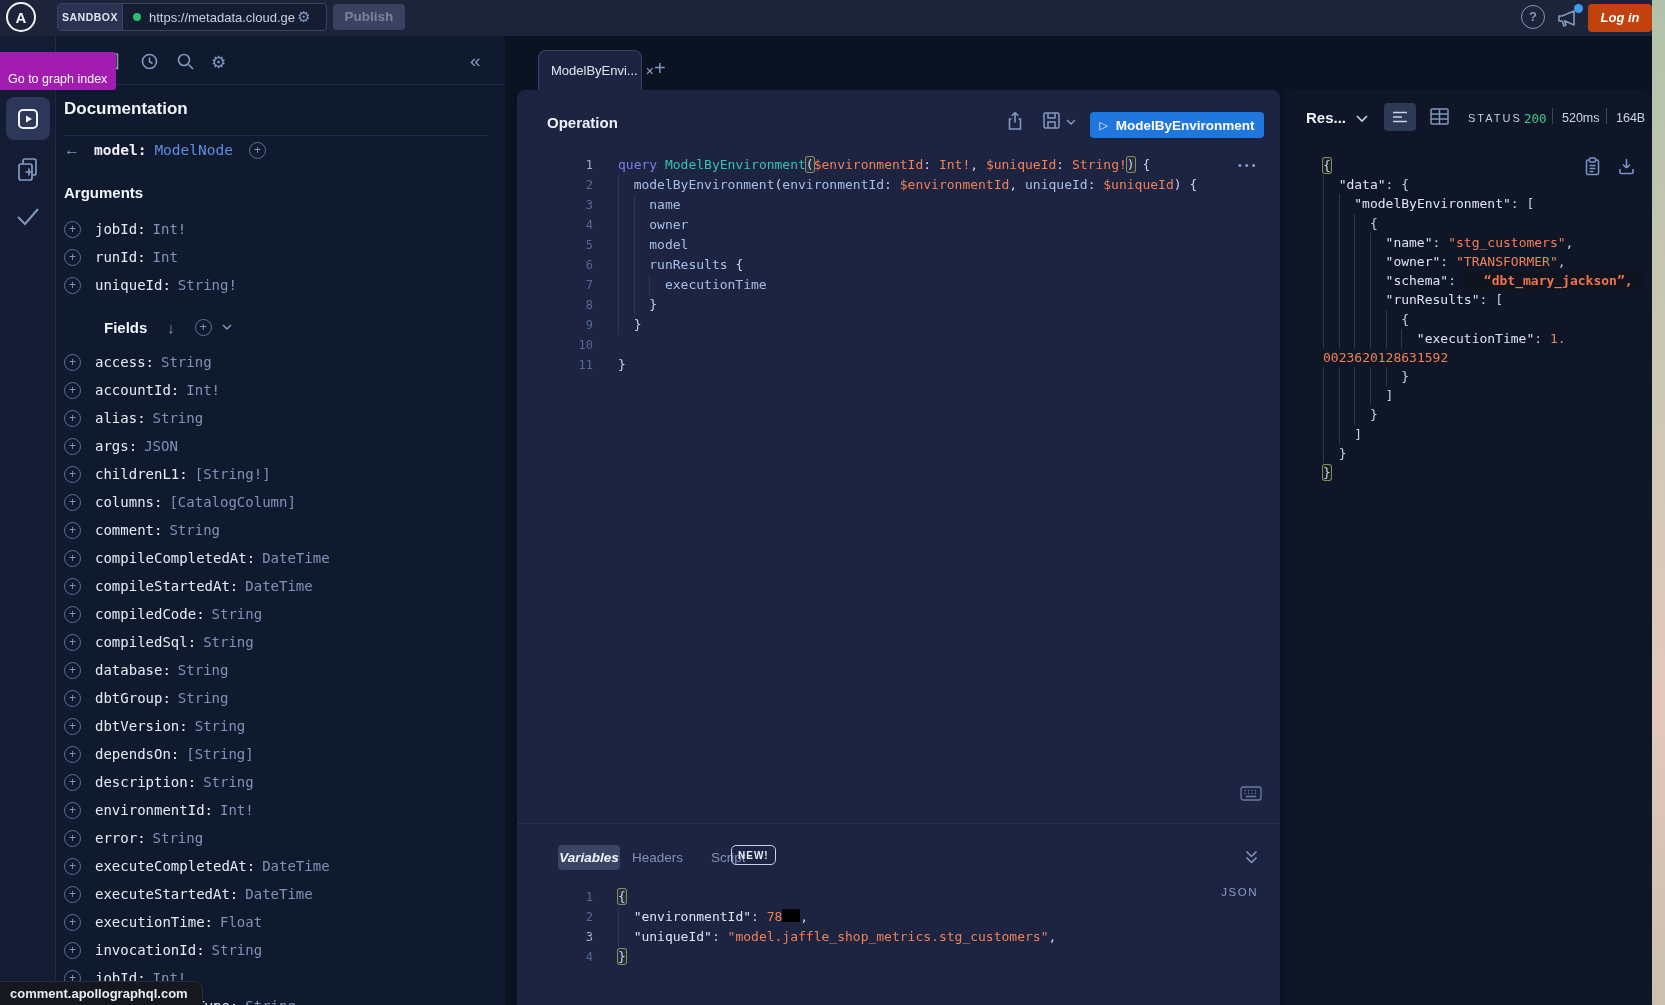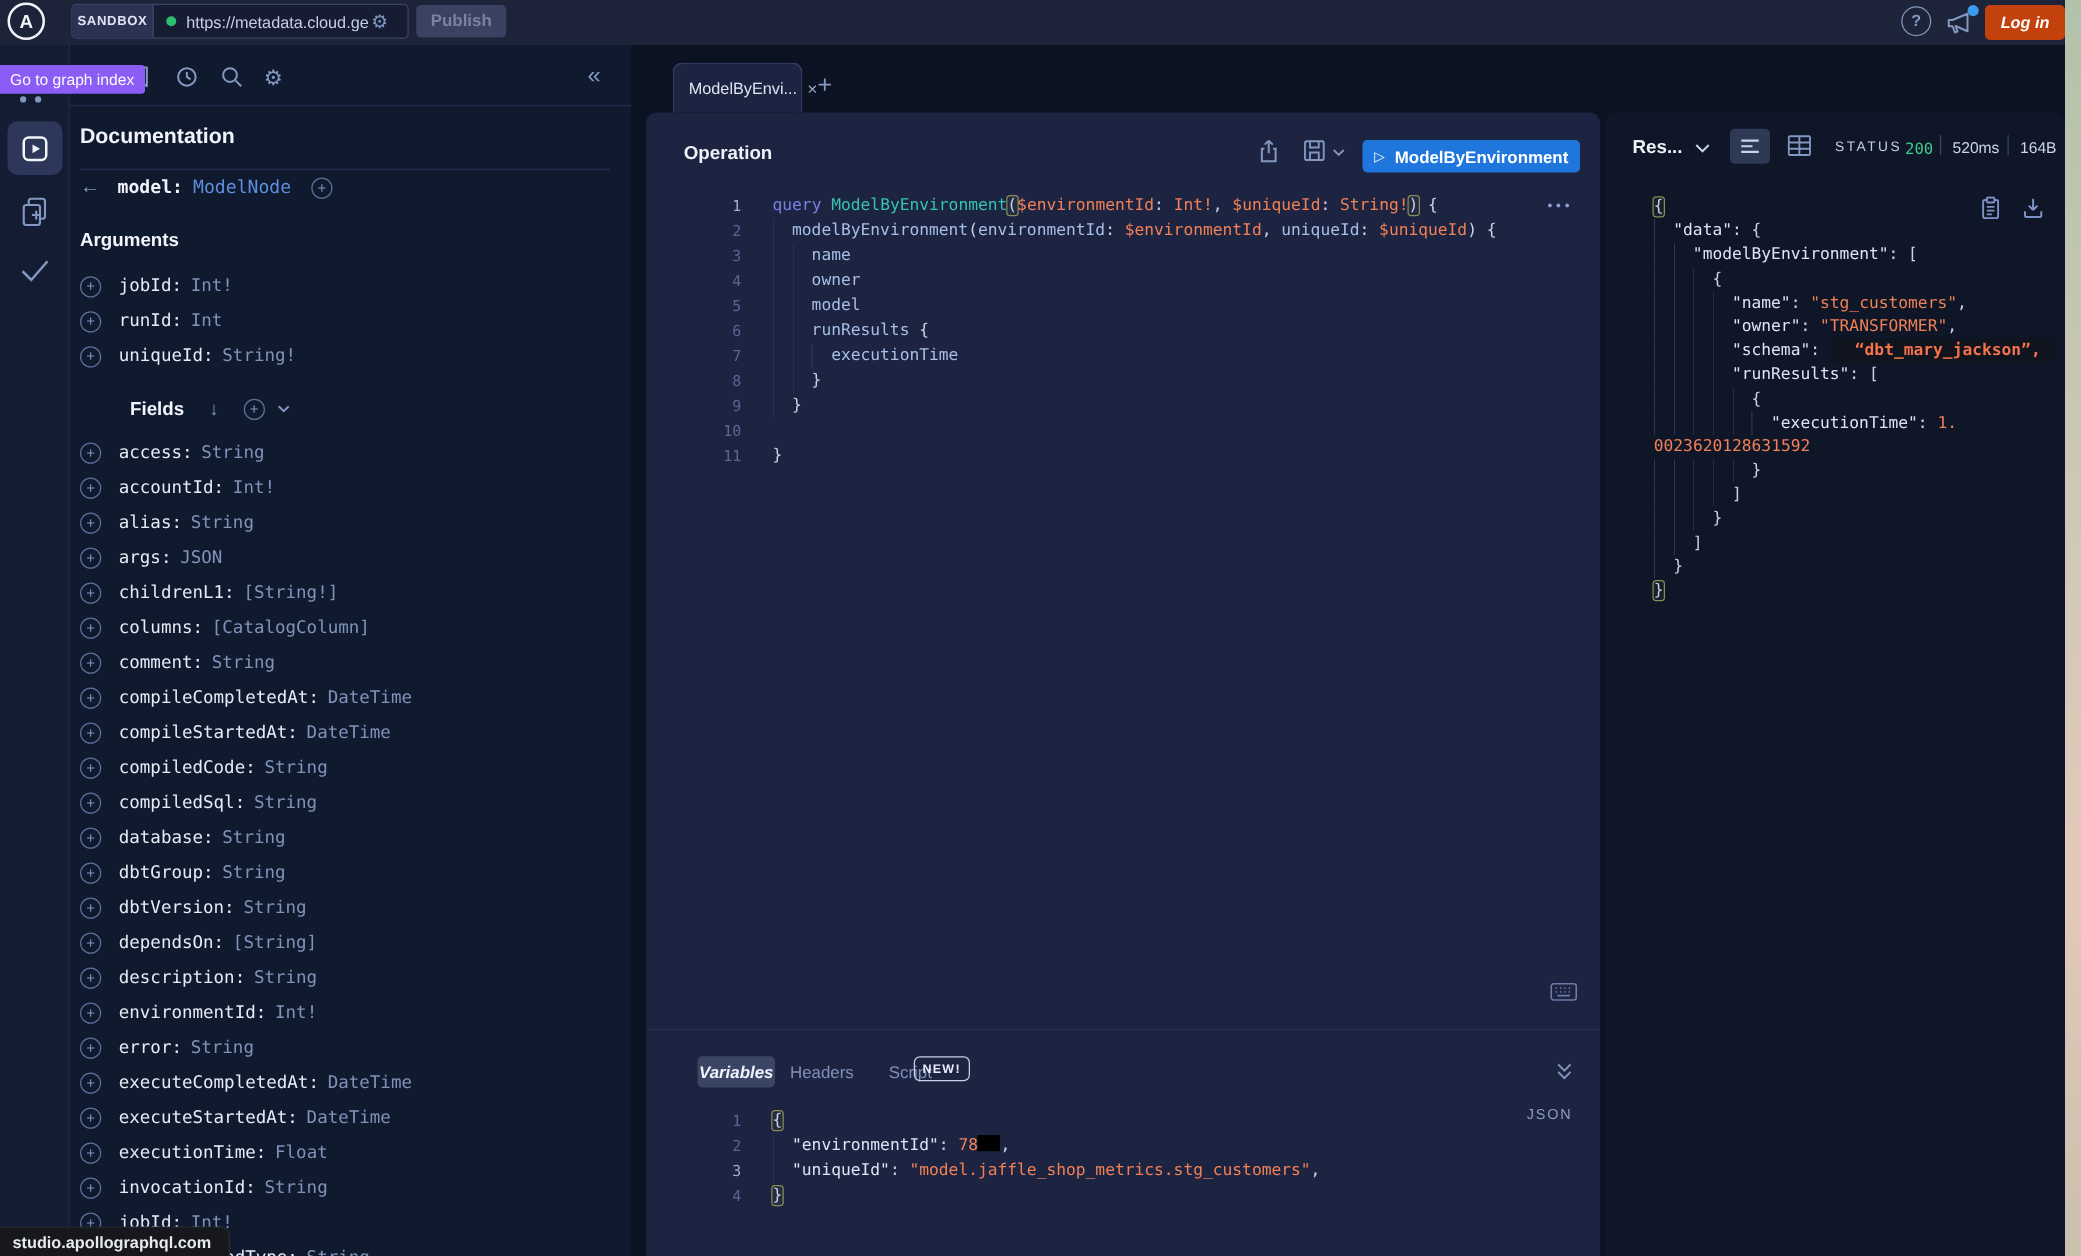--- a/index.html
+++ b/index.html
@@ -61,22 +61,22 @@
   #fields-list{left:64px;top:348px;width:440px;}
   .doc-row{height:28px;display:flex;align-items:center;font-family:"DejaVu Sans Mono",monospace;font-size:14px;}
   .doc-row .plus-circ{margin-right:14px;}
   .fname{color:#e6ebf5;}
   .ftype{color:#7f93b8;margin-left:7px;}
   .plus-circ{width:17px;height:17px;border:1.3px solid #5d7099;border-radius:50%;color:#7f93bd;
     font-size:12px;line-height:15px;text-align:center;box-sizing:border-box;flex:none;
     font-family:"Liberation Sans",sans-serif;}
 
   
-  #tooltip{left:0;top:52px;height:22px;background:#8b5cf6;color:#fafafa;font-size:12.5px;
-    line-height:22px;padding:1px 9px 0 8px;border-radius:0 3px 3px 0;z-index:60;}
+  #tooltip{left:0;top:52px;height:22px;background:#a21caf;color:#fafafa;font-size:12.5px;
+    line-height:22px;padding:16px 9px 0 8px;border-radius:0 3px 3px 0;z-index:60;}
   #status-bubble{left:0;top:981px;height:24px;background:#16181e;border:1px solid #2a2c33;border-bottom:none;
     border-left:none;border-radius:0 8px 0 0;color:#e8eaf0;font-size:13px;font-weight:bold;
     line-height:23px;padding:0 14px 0 10px;z-index:60;}
 
   
   #tab-active{left:538px;top:50px;width:104px;height:40px;background:#1d2441;border:1px solid #39436a;
     border-bottom:none;border-radius:8px 8px 0 0;box-sizing:border-box;display:flex;align-items:center;}
   #tab-label{color:#dfe5f2;font-size:13px;margin-left:12px;white-space:nowrap;}
   #tab-close{color:#9aa8cc;font-size:14px;margin-left:8px;}
   #tab-add{left:654px;top:57px;font-size:20px;color:#8298c0;}
@@ -375,21 +375,21 @@
         <span class="ftype">Int!</span>
       </div>
       <div class="doc-row">
         <span class="plus-circ">+</span>
         <span class="fname">materializedType:</span>
         <span class="ftype">String</span>
       </div>
     </div>
 
   <div id="tooltip" class="abs">Go to graph index</div>
-  <div id="status-bubble" class="abs">studio.apollographql.com</div>
+  <div id="status-bubble" class="abs">comment.apollographql.com</div>
 
   <div id="tab-active" class="abs">
     <span id="tab-label">ModelByEnvi...</span>
     <span id="tab-close">×</span>
   </div>
   <div id="tab-add" class="abs">+</div>
 
   <div id="op-card" class="abs"></div>
   <div id="op-title" class="abs">Operation</div>
   <div id="share-icon" class="abs">

